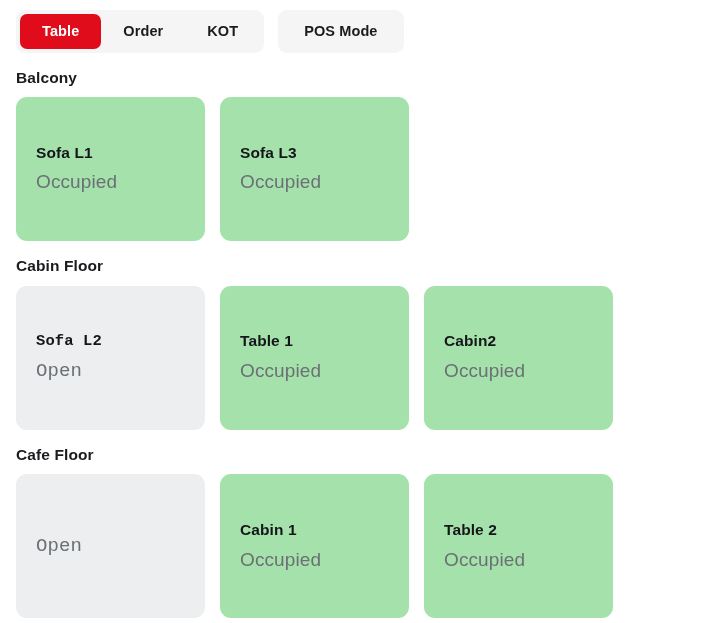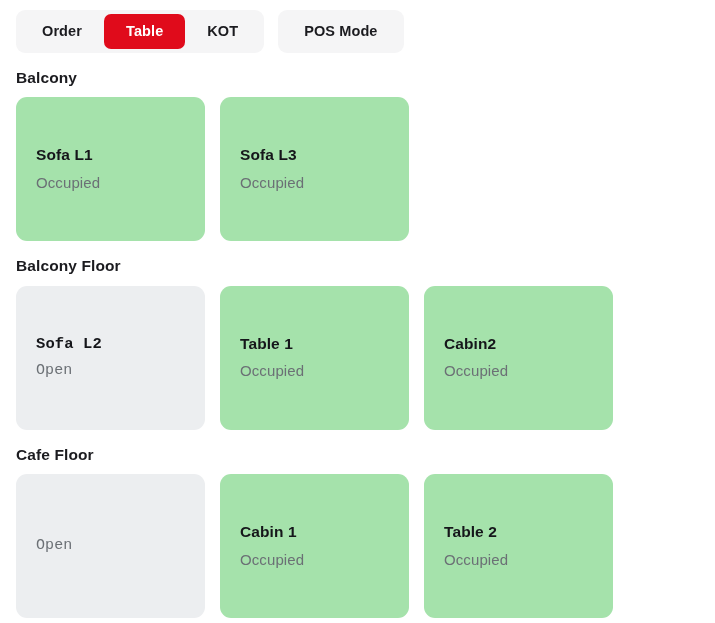--- a/index.html
+++ b/index.html
@@ -103,34 +103,34 @@
   }
   .card-name {
     font-size: 15.5px;
     font-weight: 700;
     color: #15161a;
     line-height: 1.2;
     letter-spacing: 0.1px;
     margin-bottom: 9px;
   }
   .card-status {
-    font-size: 15px;
+    font-size: 19px;
     font-weight: 400;
     color: #6b7075;
     line-height: 1.2;
     letter-spacing: 0.1px;
   }
 </style>
 </head>
 <body>
 
 <div class="topbar">
   <div class="tab-group">
+      <button class="tab active">Table</button>
       <button class="tab">Order</button>
-      <button class="tab active">Table</button>
       <button class="tab">KOT</button>
     </div>
   <div class="mode-group">
     <button class="tab">POS Mode</button>
   </div>
 </div>
 
 <div class="content">
     <div class="section">
       <div class="section-title">Balcony</div>
@@ -139,21 +139,21 @@
           <div class="card-name">Sofa L1</div>
           <div class="card-status">Occupied</div>
         </div>
         <div class="table-card occupied">
           <div class="card-name">Sofa L3</div>
           <div class="card-status">Occupied</div>
         </div>
       </div>
     </div>
     <div class="section">
-      <div class="section-title">Balcony Floor</div>
+      <div class="section-title">Cabin Floor</div>
       <div class="card-row">
         <div class="table-card open">
           <div class="card-name">Sofa L2</div>
           <div class="card-status">Open</div>
         </div>
         <div class="table-card occupied">
           <div class="card-name">Table 1</div>
           <div class="card-status">Occupied</div>
         </div>
         <div class="table-card occupied">

